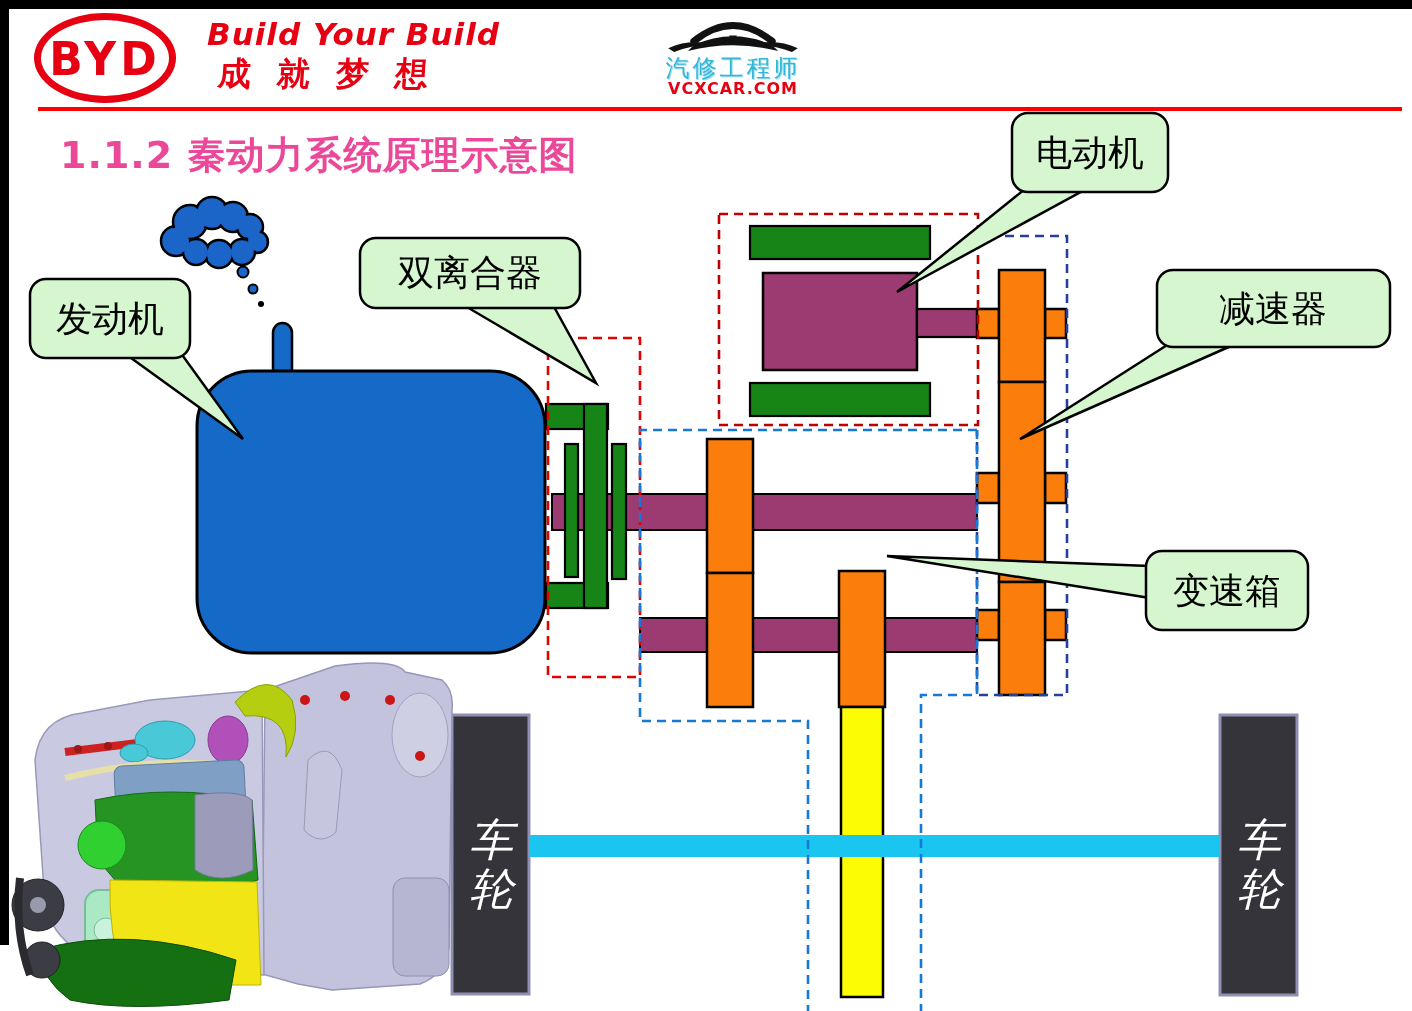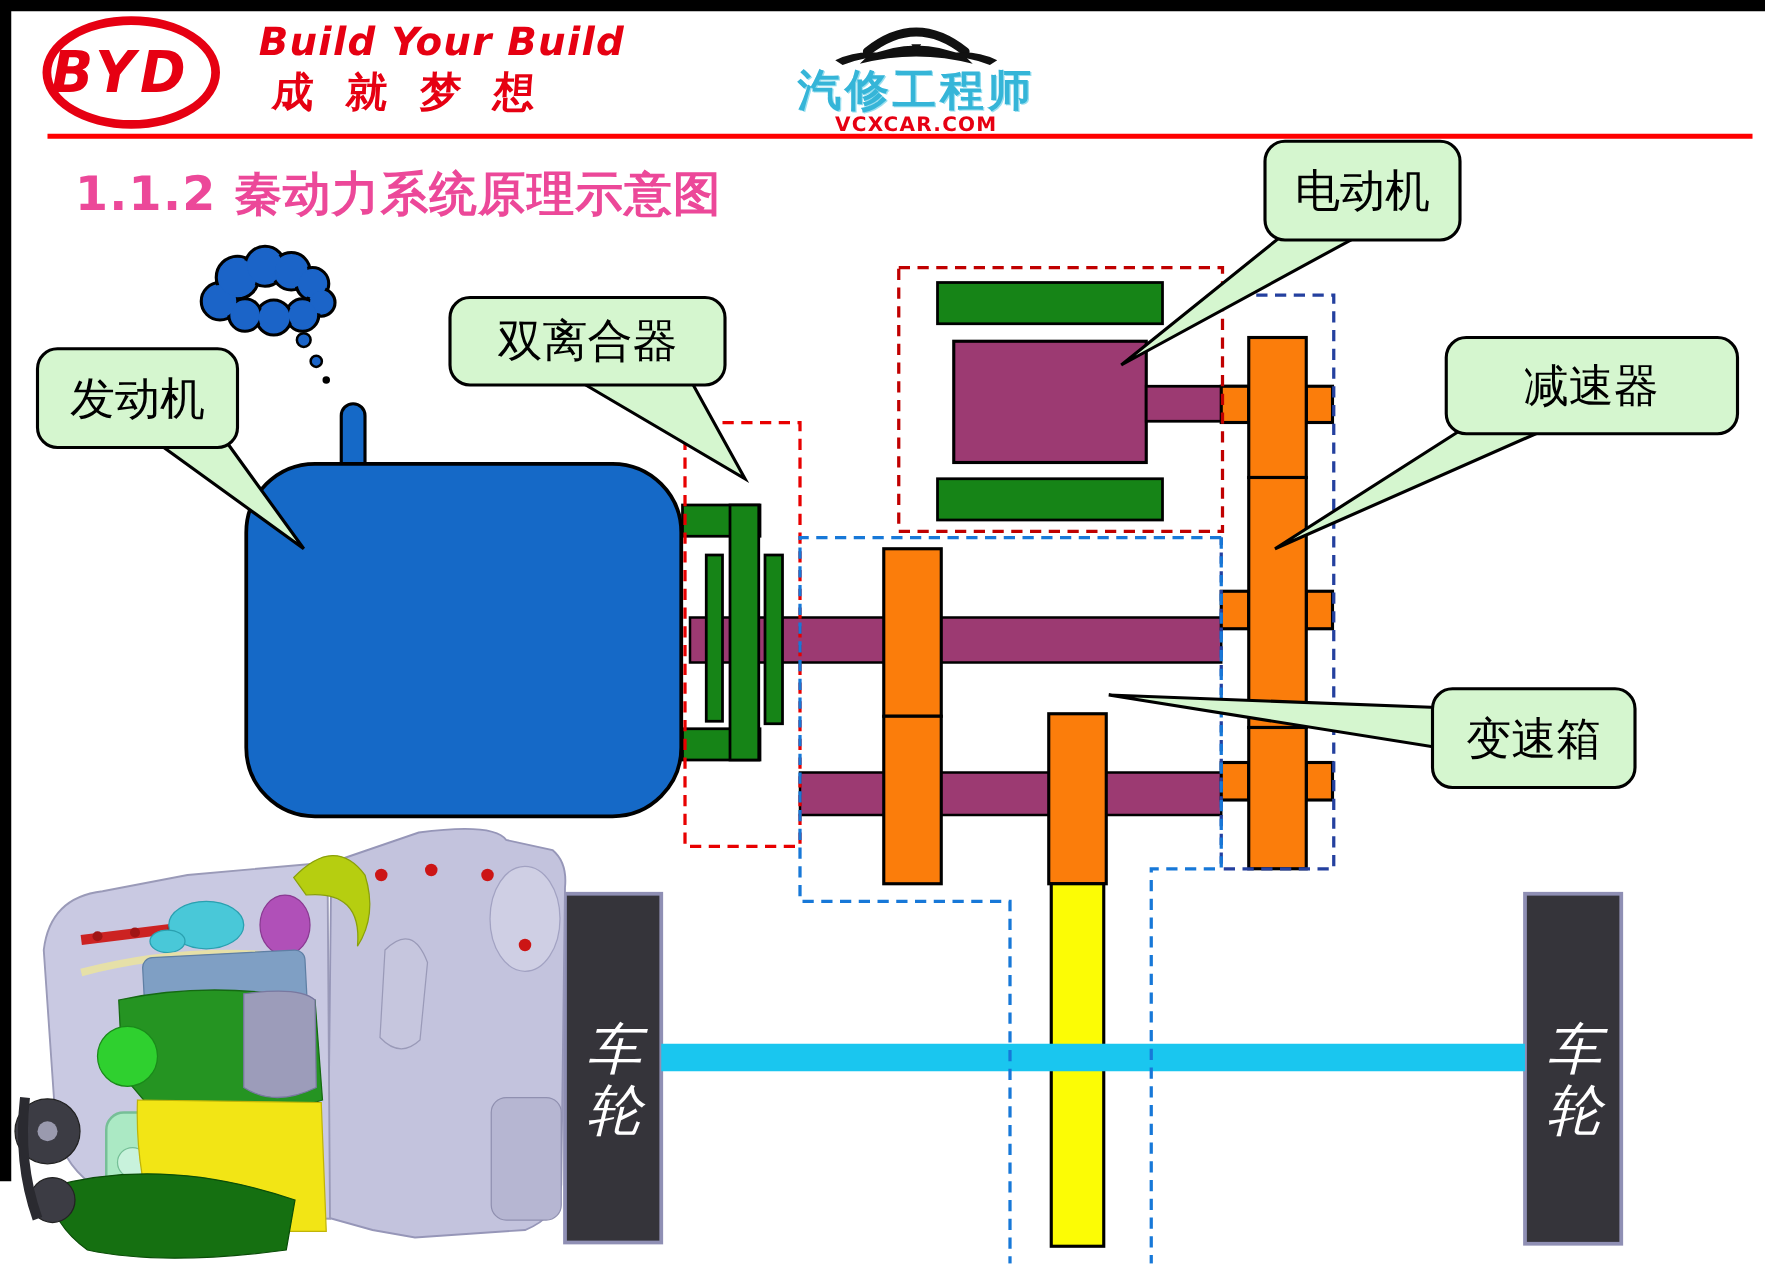--- a/index.html
+++ b/index.html
@@ -7,39 +7,39 @@
     width:1412px;height:1011px;position:relative;overflow:hidden;
     background:#ffffff;font-family:"DejaVu Sans","Liberation Sans",sans-serif;
   }
   .frame-top{position:absolute;left:0;top:0;width:1412px;height:9px;background:#000;}
   .frame-left{position:absolute;left:0;top:0;width:9px;height:945px;background:#000;}
 
   
   .byd-oval{
     position:absolute;left:34px;top:13px;width:142px;height:90px;
     border:7px solid var(--header-red);border-radius:50%;
-    display:flex;align-items:center;box-sizing:border-box;font-style:italic;
+    display:flex;align-items:center;justify-content:center;box-sizing:border-box;
   }
   .byd-oval span{
     color:var(--header-red);font-weight:bold;font-size:44px;letter-spacing:4px;
     font-family:"DejaVu Sans","Liberation Sans",sans-serif;transform:scaleY(1.05);
   }
   .slogan-en{
     position:absolute;left:207px;top:16px;color:var(--header-red);
     font-size:31px;font-weight:bold;font-style:italic;letter-spacing:1px;
   }
   .slogan-cn{
     position:absolute;left:218px;top:52px;color:var(--header-red);
     font-size:33px;font-weight:bold;letter-spacing:26px;transform:skewX(-4deg);
     font-family:"DejaVu Serif","Liberation Serif",serif;
   }
   .center-logo{position:absolute;left:618px;top:2px;width:230px;text-align:center;}
   .center-logo .car{display:block;margin:0 auto;}
   .center-logo .cn{
-    color:var(--logo-cyan);font-size:35px;font-weight:bold;letter-spacing:3px;line-height:1.0;
+    color:var(--logo-cyan);font-size:24px;font-weight:normal;letter-spacing:3px;line-height:1.0;
     text-shadow:1px 1px 0 #9adfef;
   }
   .center-logo .site{
     color:var(--header-red);font-size:16px;font-weight:bold;letter-spacing:1px;line-height:1.15;
   }
   .header-rule{position:absolute;left:38px;top:107px;width:1364px;height:4px;background:#ff0000;}
   .page-title{
     position:absolute;left:60px;top:130px;color:#ec4899;
     font-size:38px;font-weight:bold;letter-spacing:1px;
   }

